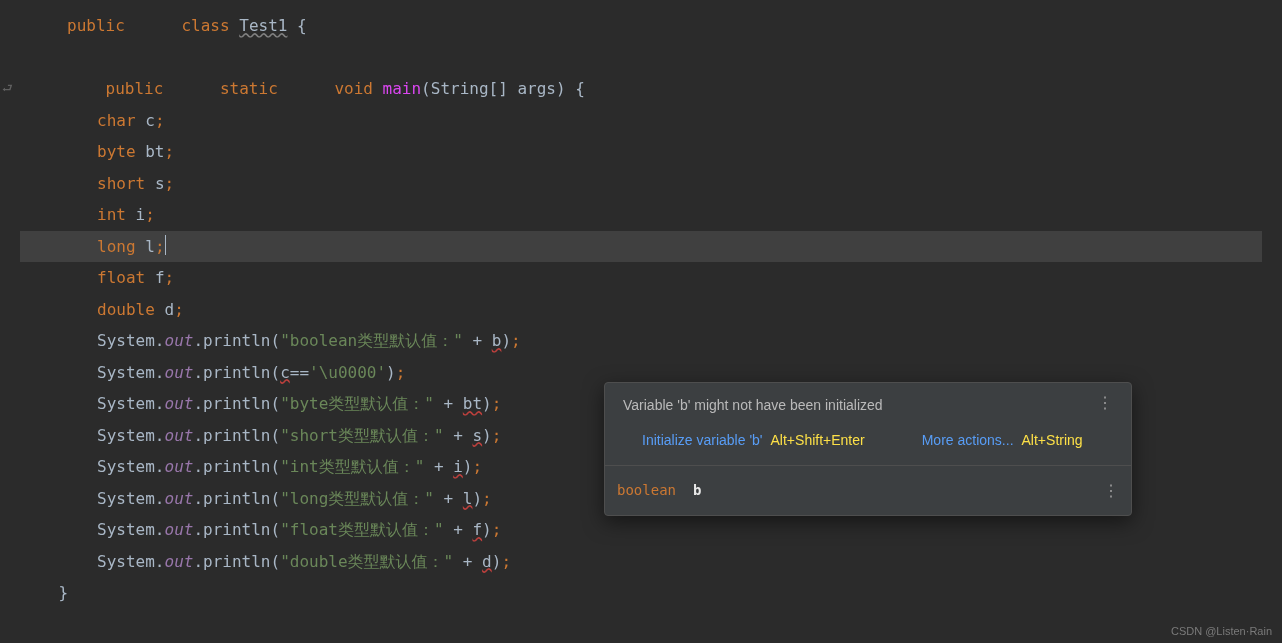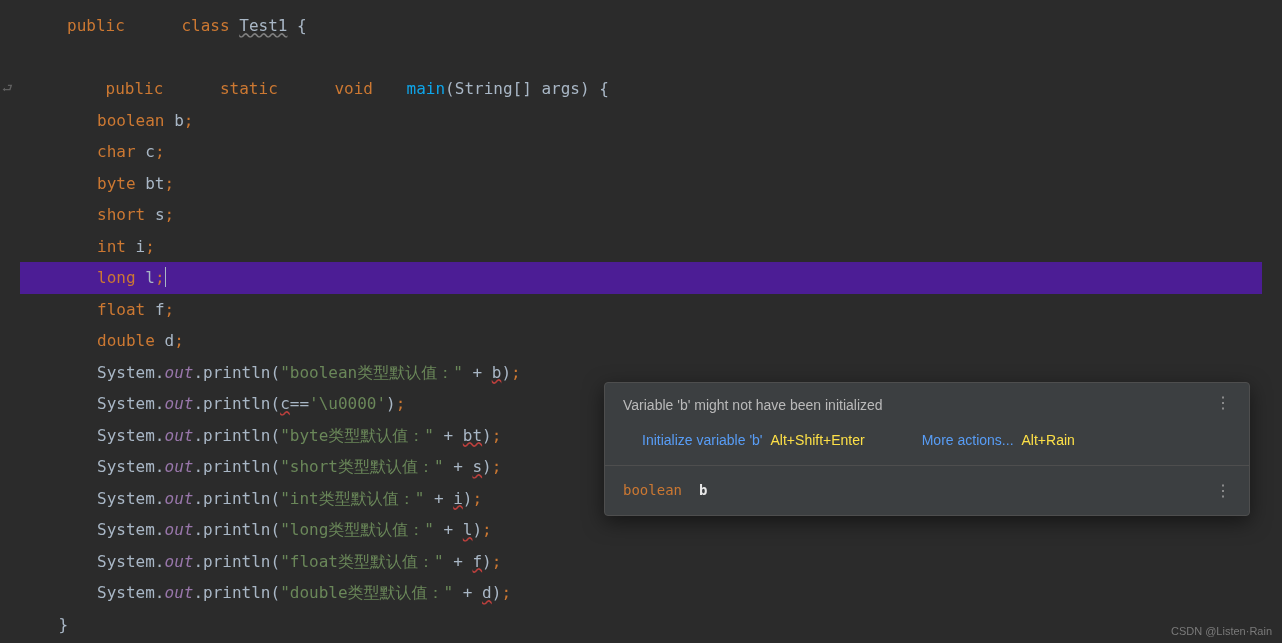--- a/index.html
+++ b/index.html
@@ -27,48 +27,48 @@
       left: 2px;
       top: 76px;
       color: #606060;
       font-size: 12px;
     }
     .line {
       white-space: pre;
       height: 31.5px;
     }
     .line.highlighted {
-      background: #4c1d95;
+      background: #404040;
     }
     .kw { color: #cc7832; margin-left: 47px; }
     .type { color: #cc7832; }
     .classname { color: #a9b7c6; text-align: right; }
     .classname.underline { text-decoration: underline wavy #808080; }
-    .method { color: #0ea5e9; margin-left: 24px; }
+    .method { color: #d946ef; }
     .field { color: #9876aa; font-style: italic; }
     .string { color: #6a8759; }
     .varname { color: #a9b7c6; }
     .error-underline { text-decoration: underline wavy #bc3f3c; }
     .semi { color: #cc7832; }
     .punct { color: #a9b7c6; }
     .cursor {
       display: inline-block;
       width: 1px;
       height: 20px;
       background: #a9b7c6;
       vertical-align: middle;
       position: relative;
       top: -2px;
     }
 
     .tooltip {
       position: absolute;
       left: 604px;
       top: 382px;
-      width: 646px;
+      width: 528px;
       background: #3c3f41;
       border: 1px solid #4e4e4e;
       border-radius: 4px;
       box-shadow: 0 6px 20px rgba(0,0,0,0.5);
       font-family: -apple-system, BlinkMacSystemFont, 'Segoe UI', sans-serif;
       font-size: 14px;
       line-height: 1.5;
     }
     .tooltip-header {
       padding: 12px 18px 4px 18px;
@@ -91,21 +91,21 @@
       margin-left: 19px;
     }
     .shortcut {
       color: #fde047;
     }
     .spacer { flex: 0 0 22px; }
     .tooltip-divider {
       border-top: 1px solid #4e4e4e;
     }
     .tooltip-doc {
-      padding: 14px 18px;
+      padding: 14px 12px;
       display: flex;
       justify-content: space-between;
       align-items: center;
       font-family: 'Consolas', 'Monaco', monospace;
     }
     .doc-type { color: #cc7832; }
     .doc-var { color: #e8e8e8; font-weight: bold; }
     .more-icon {
       color: #9a9a9a;
       cursor: pointer;
@@ -126,21 +126,20 @@
 
 <div class="editor">
   <span class="gutter-icon">⮐</span>
 
   <div class="line"><span class="kw">public</span> <span class="kw">class</span> <span class="classname underline">Test1</span><span class="punct"> {</span></div>
 
   <div class="line"></div>
 
   <div class="line"><span>    </span><span class="kw">public</span> <span class="kw">static</span> <span class="kw">void</span> <span class="method">main</span><span class="punct">(String[] args) {</span></div>
 
-  <div class="line"><span>        </span><span class="type">boolean</span> <span class="varname">b</span><span class="semi">;</span></div>
   <div class="line"><span>        </span><span class="type">char</span> <span class="varname">c</span><span class="semi">;</span></div>
   <div class="line"><span>        </span><span class="type">byte</span> <span class="varname">bt</span><span class="semi">;</span></div>
   <div class="line"><span>        </span><span class="type">short</span> <span class="varname">s</span><span class="semi">;</span></div>
   <div class="line"><span>        </span><span class="type">int</span> <span class="varname">i</span><span class="semi">;</span></div>
   <div class="line highlighted"><span>        </span><span class="type">long</span> <span class="varname">l</span><span class="semi">;</span><span class="cursor"></span></div>
   <div class="line"><span>        </span><span class="type">float</span> <span class="varname">f</span><span class="semi">;</span></div>
   <div class="line"><span>        </span><span class="type">double</span> <span class="varname">d</span><span class="semi">;</span></div>
 
   <div class="line"><span>        </span><span>System</span><span>.</span><span class="field">out</span><span>.</span><span>println</span><span>(</span><span class="string">"boolean类型默认值："</span><span> + </span><span class="varname error-underline">b</span><span>)</span><span class="semi">;</span></div>
 
@@ -164,21 +163,21 @@
 <div class="tooltip">
   <div class="tooltip-header">
     <span class="tooltip-msg">Variable 'b' might not have been initialized</span>
     <span class="more-icon">⋮</span>
   </div>
   <div class="tooltip-actions">
     <span class="action-link">Initialize variable 'b'</span>
     <span class="shortcut">Alt+Shift+Enter</span>
     <span class="spacer"></span>
     <span class="action-link">More actions...</span>
-    <span class="shortcut">Alt+Rain</span>
+    <span class="shortcut">Alt+String</span>
   </div>
   <div class="tooltip-divider"></div>
   <div class="tooltip-doc">
     <span>
       <span class="doc-type">boolean</span>&nbsp;&nbsp;<span class="doc-var">b</span>
     </span>
     <span class="more-icon">⋮</span>
   </div>
 </div>
 

